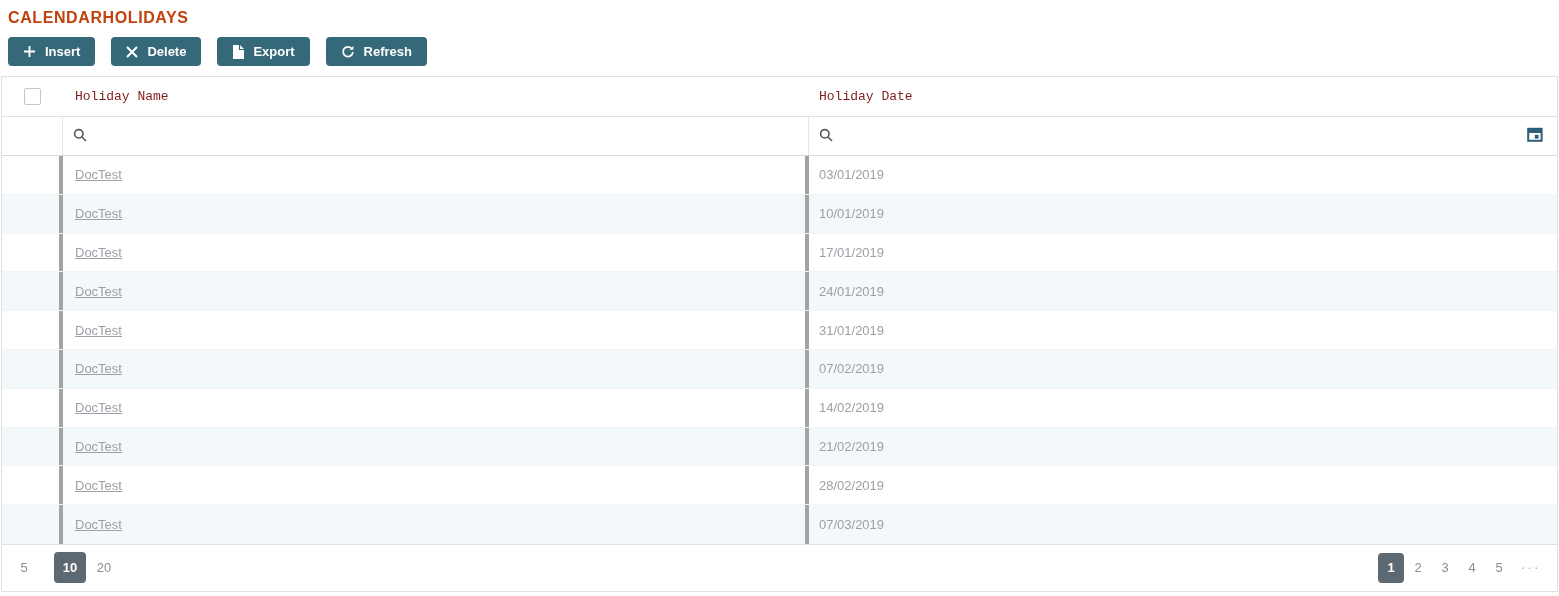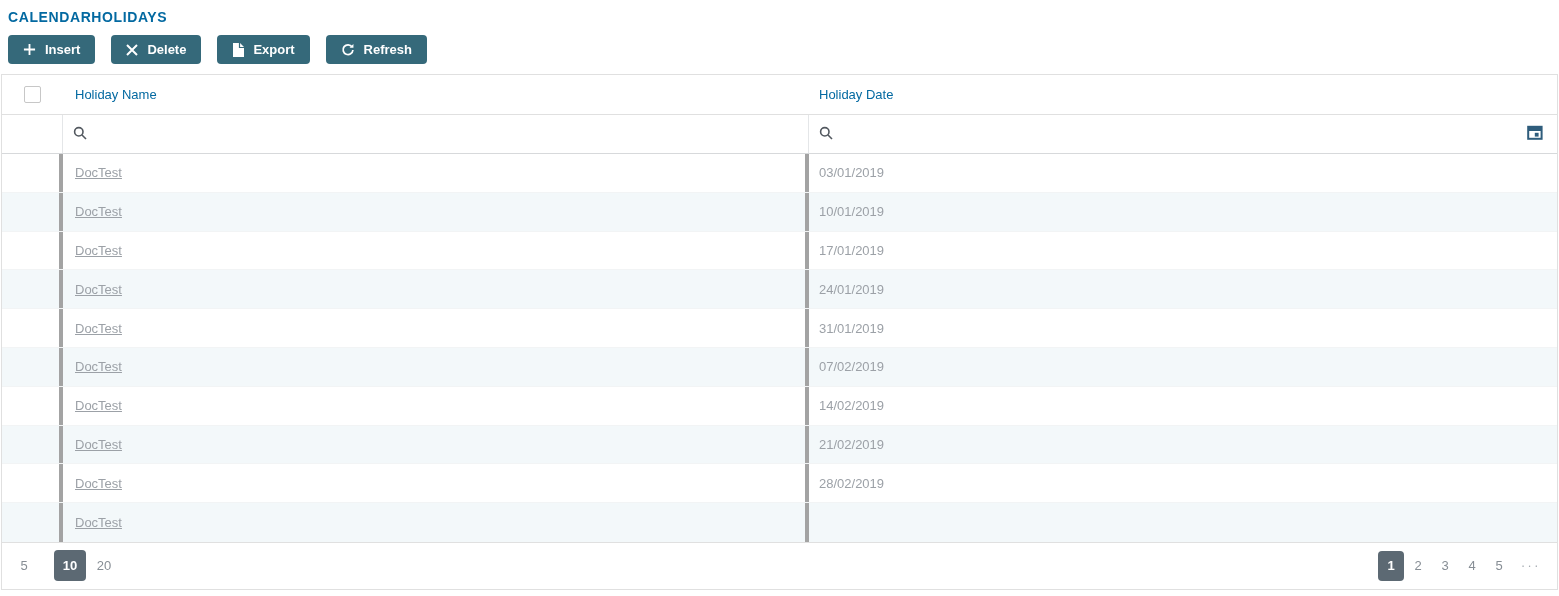--- a/index.html
+++ b/index.html
@@ -6,24 +6,24 @@
   html, body { margin: 0; padding: 0; background: #ffffff; }
   body {
     width: 1559px; height: 596px; overflow: hidden;
     font-family: "Liberation Sans", "DejaVu Sans", sans-serif;
     -webkit-font-smoothing: antialiased;
   }
 
   
   .page-title {
     padding: 9px 8px 0 8px;
-    font-size: 14px;
+    font-size: 16px;
     font-weight: 700;
     letter-spacing: 0.6px;
-    color: #0369a1;
+    color: #c2410c;
   }
 
   
   .toolbar { display: flex; gap: 16px; padding: 10px 8px; }
   .tb-btn {
     display: inline-flex; align-items: center; gap: 9px;
     height: 29px; padding: 0 15px;
     background: #35697a; color: #ffffff;
     border: none; border-radius: 4px;
     font-family: inherit; font-size: 13px; font-weight: 600;
@@ -35,21 +35,21 @@
   .grid {
     margin: 0 1px;
     border: 1px solid #e0e0e0;
     font-size: 13px;
   }
   .grid-row { display: flex; align-items: center; }
   .col-select { width: 61px; flex: 0 0 61px; display: flex; align-items: center; justify-content: center; align-self: stretch; }
   .col-name   { width: 746px; flex: 0 0 746px; padding-left: 12px; display: flex; align-items: center; align-self: stretch; }
   .col-date   { flex: 1 1 auto; padding-left: 10px; display: flex; align-items: center; align-self: stretch; }
 
-  .header-row { height: 40px; border-bottom: 1px solid #e0e0e0; color: #0369a1; }
+  .header-row { height: 40px; border-bottom: 1px solid #e0e0e0; color: #7f1d1d; font-family: Liberation Mono, monospace; }
   .checkbox {
     width: 17px; height: 17px;
     border: 1px solid #c7c7c7; border-radius: 2px;
     background: #fff; cursor: pointer;
   }
 
   .filter-row { height: 39px; border-bottom: 1px solid #d7d9db; }
   .filter-row .col-select, .filter-row .col-name { border-right: 1px solid #e4e6e8; }
   .filter-row .col-name, .filter-row .col-date { padding-left: 10px; gap: 8px; }
   .filter-input {
@@ -203,20 +203,21 @@
       <div class="col-date">21/02/2019</div>
     </div>
       <div class="grid-row data-row">
       <div class="col-select"></div>
       <div class="col-name">DocTest</div>
       <div class="col-date">28/02/2019</div>
     </div>
       <div class="grid-row data-row">
       <div class="col-select"></div>
       <div class="col-name">DocTest</div>
+      <div class="col-date">07/03/2019</div>
     </div>
     </div>
 
   <div class="pager">
     <div class="page-sizes">
       <span class="pg-item">5</span>
       <span class="pg-item selected">10</span>
       <span class="pg-item">20</span>
     </div>
     <div class="page-numbers">

